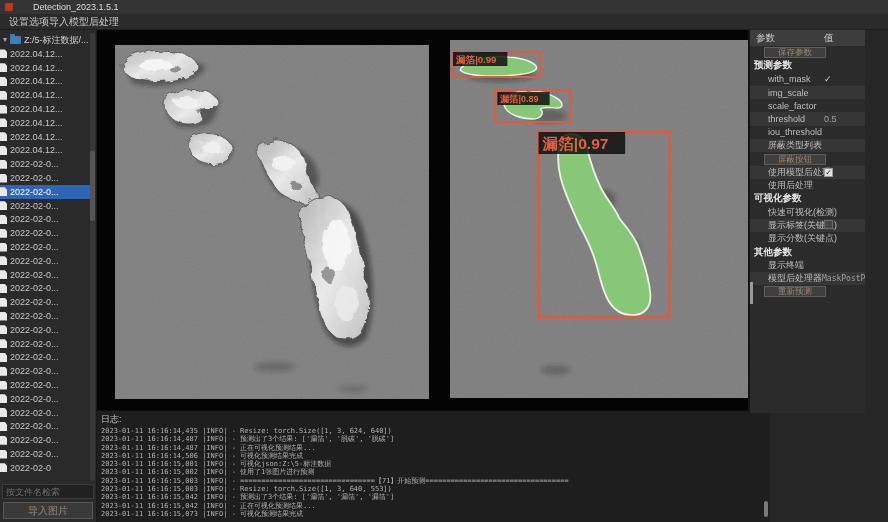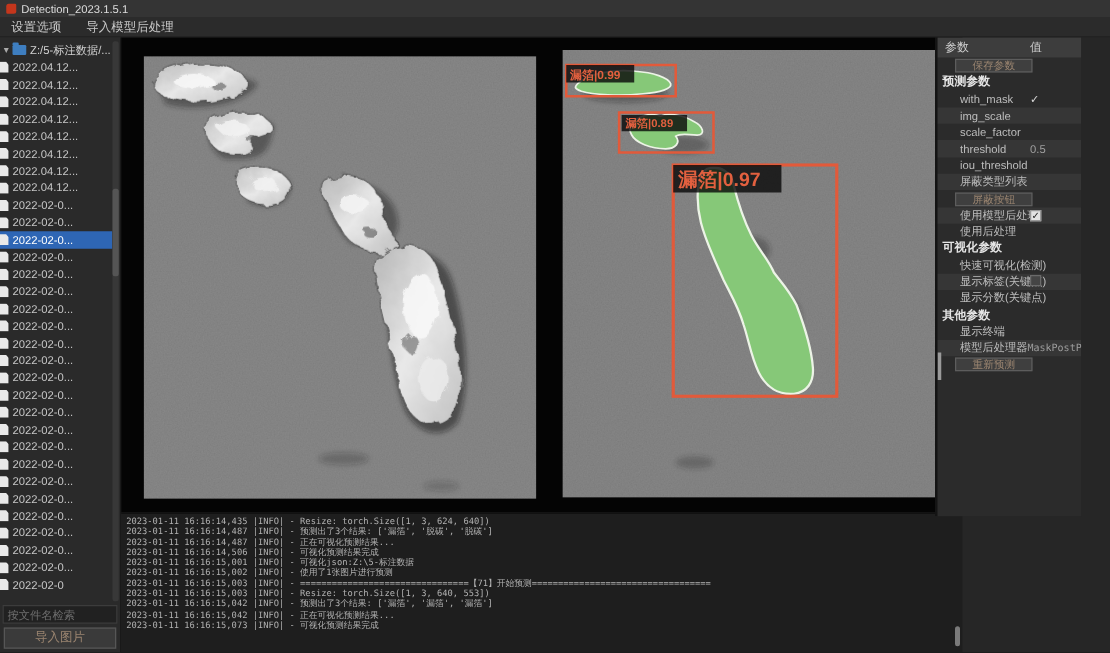--- a/index.html
+++ b/index.html
@@ -1,23 +1,23 @@
 <!DOCTYPE html>
 <html><head>
 <meta charset="utf-8">
 <style>
   html,body{margin:0;padding:0;background:#262626;}
   body{width:888px;height:522px;position:relative;overflow:hidden;
        font-family:"Liberation Sans",sans-serif;-webkit-font-smoothing:antialiased;}
   .titlebar{position:absolute;left:0;top:0;width:888px;height:14px;background:#343434;
-            display:flex;align-items:center;gap:4px;padding-left:5px;box-sizing:border-box;}
+            display:flex;align-items:center;gap:20px;padding-left:5px;box-sizing:border-box;}
   .app-icon{width:8px;height:8px;background:#c4361c;border-radius:2px 1px 2px 1px;flex:0 0 auto;}
   .title-text{font-size:9px;color:#dcdcdc;}
   .menubar{position:absolute;left:0;top:14px;width:888px;height:16px;background:#2b2b2b;
-           border-bottom:1px solid #202020;display:flex;align-items:center;gap:20px;
+           border-bottom:1px solid #202020;display:flex;align-items:center;
            padding-left:9px;box-sizing:border-box;}
   .menu-item{font-size:10px;color:#c8c8c8;}
 
   
   .tree-panel{position:absolute;left:0;top:30px;width:97px;height:492px;background:#2a2a2a;
               border-right:1px solid #191919;box-sizing:border-box;}
   .tree{position:absolute;left:0;top:3px;width:90px;height:448px;overflow:hidden;}
   .tree-root{display:flex;align-items:center;height:14px;gap:3px;padding-left:3px;
              font-size:9px;color:#d2d2d2;white-space:nowrap;}
   .arrow{color:#aaa;font-size:8px;line-height:8px;}
@@ -328,20 +328,21 @@
         <rect x="47" y="52" width="52" height="13" fill="rgba(8,8,8,0.8)"></rect>
         <text class="det-text" x="50" y="62" font-size="9" fill="#e2603f">漏箔|0.89</text>
         <rect x="88" y="92" width="86" height="22" fill="rgba(8,8,8,0.8)"></rect>
         <text class="det-text" x="92" y="109" font-size="15.5" fill="#e2603f">漏箔|0.97</text>
       </g>
     </svg>
   </div>
 </div>
 
 <div class="log-panel">
+  <div class="log-title">日志:</div>
   <div class="log-lines" id="log-lines"><div>2023-01-11 16:16:14,435 |INFO| - Resize: torch.Size([1, 3, 624, 640])</div><div>2023-01-11 16:16:14,487 |INFO| - 预测出了3个结果: ['漏箔', '脱碳', '脱碳']</div><div>2023-01-11 16:16:14,487 |INFO| - 正在可视化预测结果...</div><div>2023-01-11 16:16:14,506 |INFO| - 可视化预测结果完成</div><div>2023-01-11 16:16:15,001 |INFO| - 可视化json:Z:\5-标注数据</div><div>2023-01-11 16:16:15,002 |INFO| - 使用了1张图片进行预测</div><div>2023-01-11 16:16:15,003 |INFO| - ================================【71】开始预测==================================</div><div>2023-01-11 16:16:15,003 |INFO| - Resize: torch.Size([1, 3, 640, 553])</div><div>2023-01-11 16:16:15,042 |INFO| - 预测出了3个结果: ['漏箔', '漏箔', '漏箔']</div><div>2023-01-11 16:16:15,042 |INFO| - 正在可视化预测结果...</div><div>2023-01-11 16:16:15,073 |INFO| - 可视化预测结果完成</div></div>
   <div class="log-scroll-handle"></div>
 </div>
 
 <div class="params-panel">
   <div class="params-header">
     <span class="hp">参数</span>
     <span>值</span>
   </div>
   <div id="param-rows">

